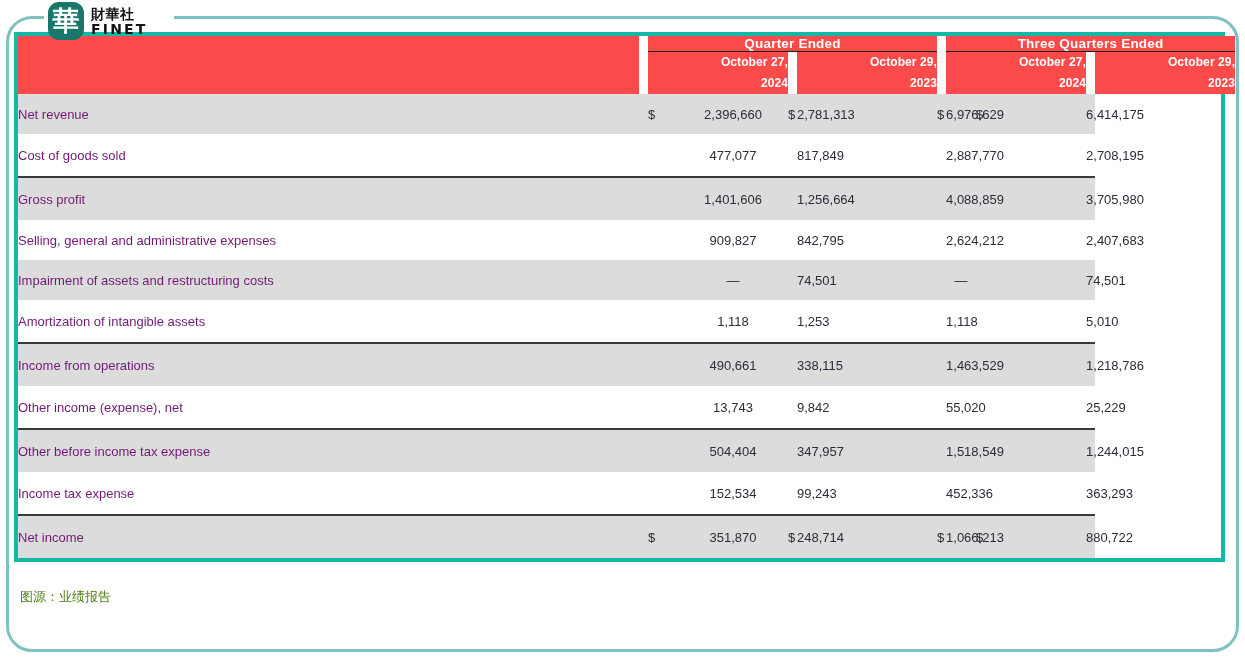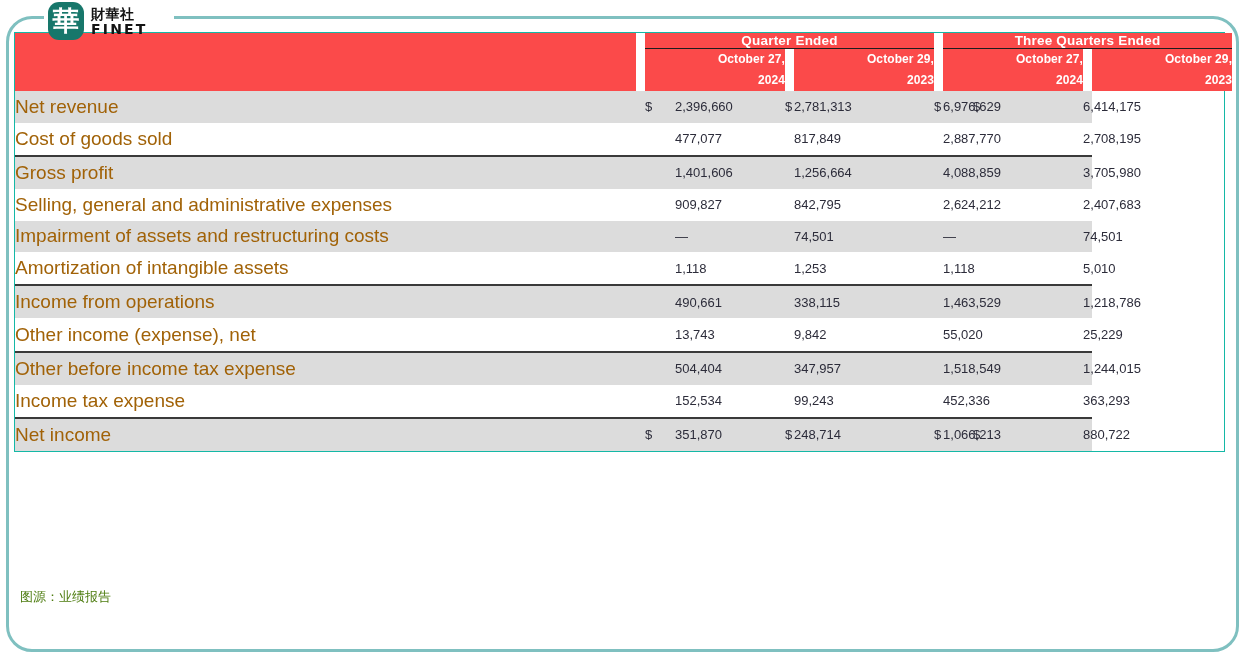--- a/index.html
+++ b/index.html
@@ -111,22 +111,22 @@
     font-size: 44px; font-weight: 700;
     color: rgba(110,110,110,0.20); letter-spacing: 15px; margin-top: 6px;
   }
 
   
   #table-shell {
     position: absolute;
     left: 14px;
     top: 32px;
     width: 1211px;
-    height: 420px;
-    border: 1px solid #14b8a6;
+    height: 530px;
+    border: 4px solid #14b8a6;
     z-index: 3;
   }
   table.fin {
     width: 100%;
     height: 100%;
     border-collapse: collapse;
     table-layout: fixed;
     font-family: "Liberation Sans", sans-serif;
   }
   table.fin td, table.fin th { padding: 0; }
@@ -152,35 +152,35 @@
   
   .gut { background: #ffffff; width: 9px; }
   .gut-cell { background: #ffffff; }
 
   
   tr.shade td { background: #dcdcdc; }
   tr.plain td { background: #ffffff; }
   tr.topline td { border-top: 2px solid #3a3a3a; }
 
   td.label {
-    font-size: 19px;
-    color: #a16207;
+    font-size: 13px;
+    color: #701a75;
     padding-left: 9px;
     white-space: nowrap;
   }
   td.cur {
     font-size: 13px;
     color: #2c2c3a;
     text-align: left;
     padding-left: 2px;
   }
   td.num {
     font-size: 13px;
     color: #2c2c3a;
-    text-align: left;
+    text-align: center;
     padding-right: 8px;
     white-space: nowrap;
   }
   td.spacer { background: inherit; }
 
   
   col.c-label { width: 621px; }
   col.c-gut   { width: 9px; }
   col.c-cur   { width: 30px; }
   col.c-num   { width: 110px; }

